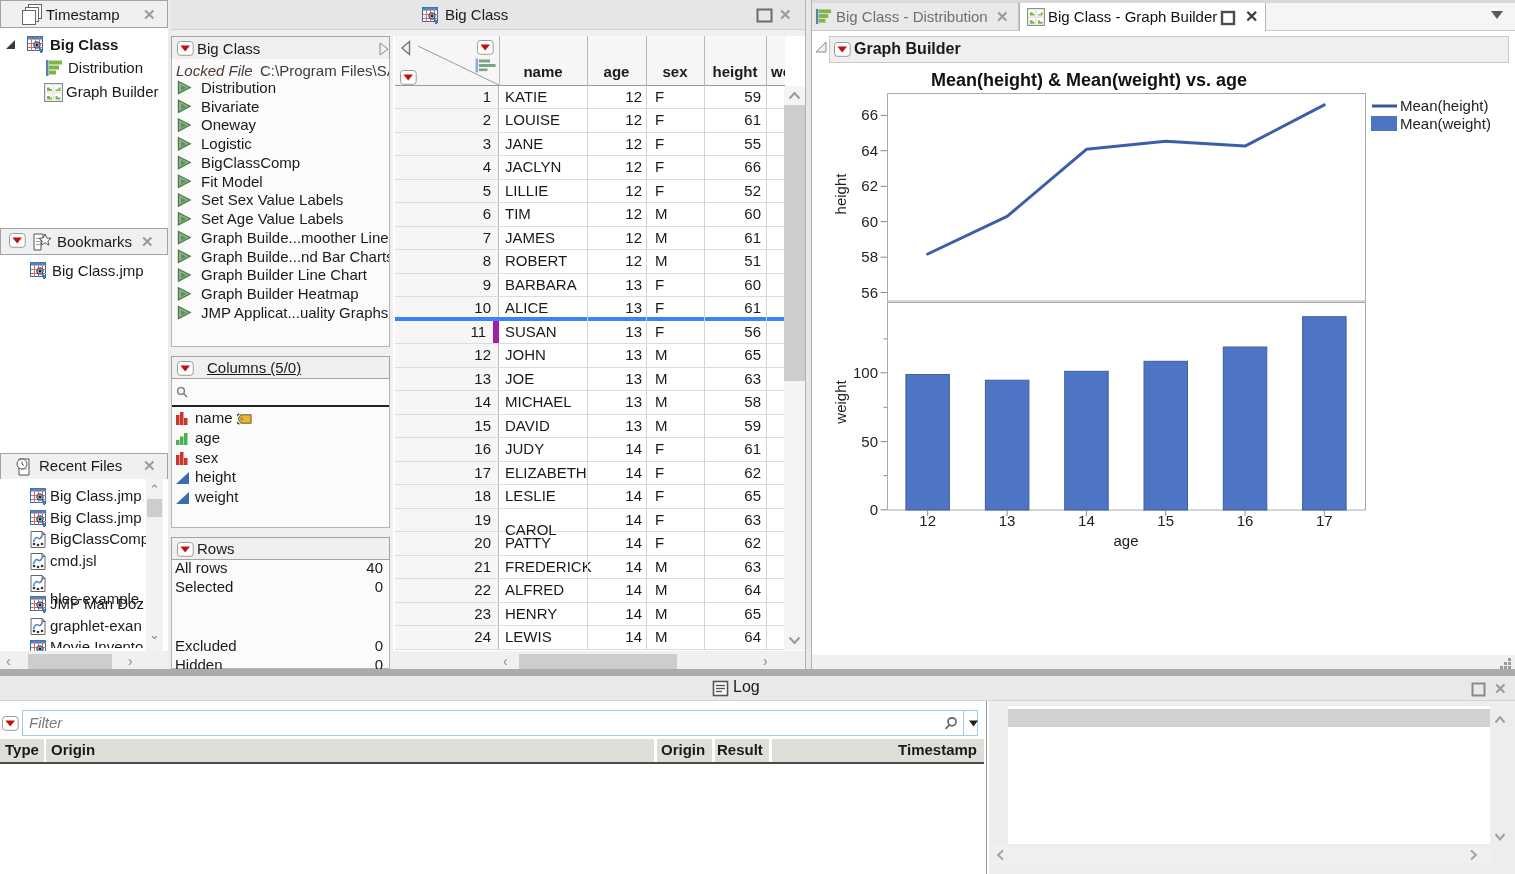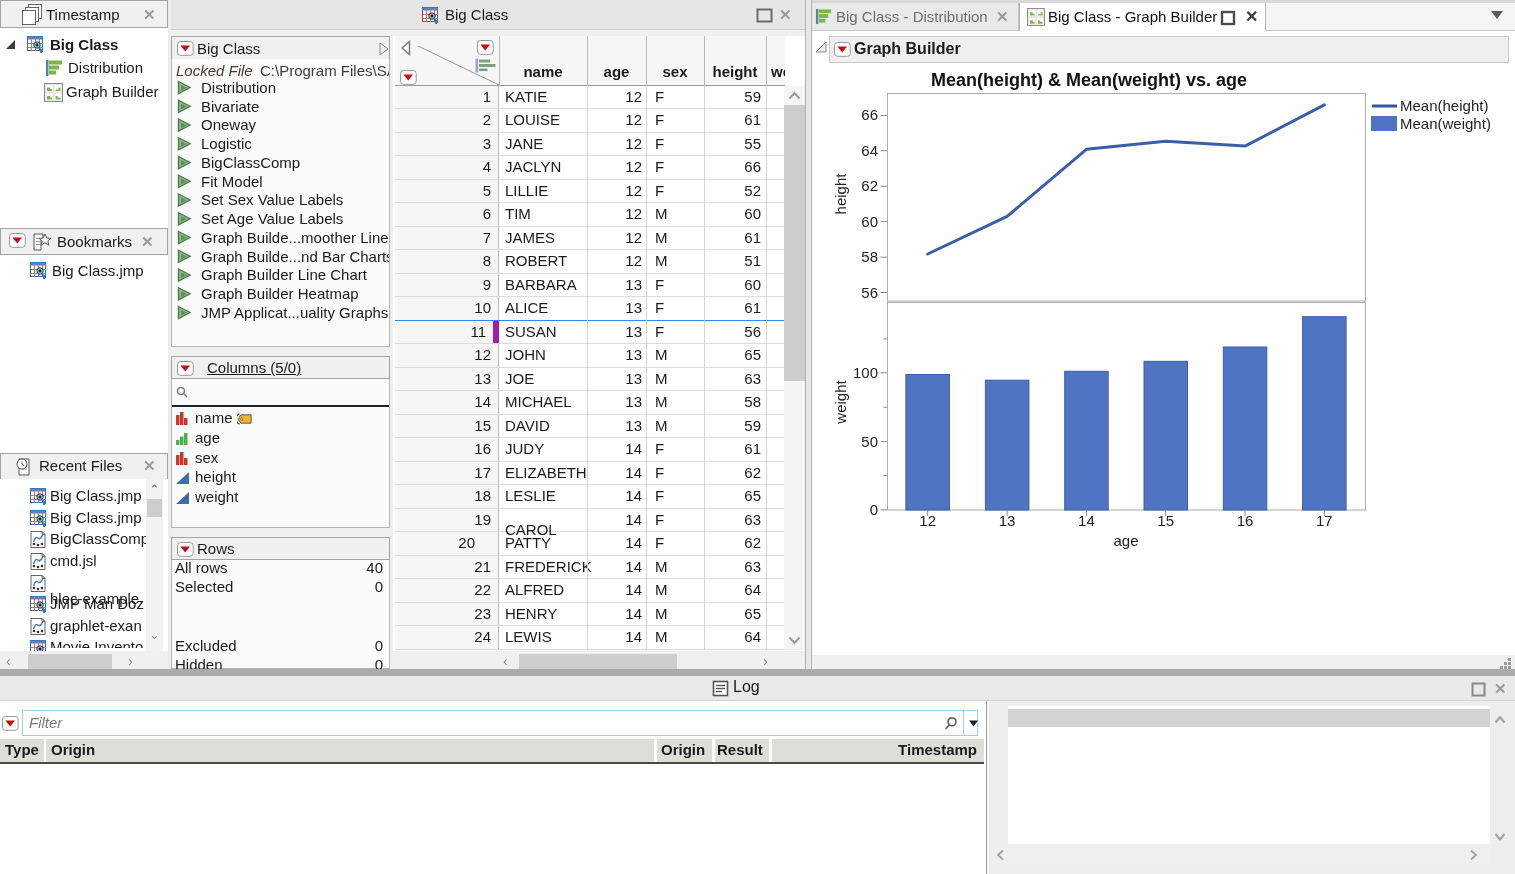--- a/index.html
+++ b/index.html
@@ -397,21 +397,21 @@
       <div class="abs" style="left:260px;top:0;width:51px;height:100%;line-height:22px;">M</div>
       <div class="abs" style="left:309px;top:0;width:57px;height:100%;text-align:right;line-height:22px;">51</div>
     </div>
     <div class="abs" style="left:2px;top:237.5px;width:390px;height:23.5px;border-bottom:1px solid #dcdcdc;box-sizing:border-box;">
       <div class="abs" style="left:0;top:0;width:104px;height:100%;background:#f6f6f6;border-right:1px solid #b9b9b9;text-align:right;padding-right:7px;box-sizing:border-box;line-height:22px;">9</div>
       <div class="abs" style="left:110px;top:0;width:82px;height:100%;line-height:22px;">BARBARA</div>
       <div class="abs" style="left:192px;top:0;width:55px;height:100%;text-align:right;line-height:22px;">13</div>
       <div class="abs" style="left:260px;top:0;width:51px;height:100%;line-height:22px;">F</div>
       <div class="abs" style="left:309px;top:0;width:57px;height:100%;text-align:right;line-height:22px;">60</div>
     </div>
-    <div class="abs" style="left:2px;top:261.0px;width:390px;height:23.5px;border-bottom:1px solid #3b82f6;box-sizing:border-box;">
+    <div class="abs" style="left:2px;top:261.0px;width:390px;height:23.5px;border-bottom:4px solid #3b82f6;box-sizing:border-box;">
       <div class="abs" style="left:0;top:0;width:104px;height:100%;background:#f6f6f6;border-right:1px solid #b9b9b9;text-align:right;padding-right:7px;box-sizing:border-box;line-height:22px;">10</div>
       <div class="abs" style="left:110px;top:0;width:82px;height:100%;line-height:22px;">ALICE</div>
       <div class="abs" style="left:192px;top:0;width:55px;height:100%;text-align:right;line-height:22px;">13</div>
       <div class="abs" style="left:260px;top:0;width:51px;height:100%;line-height:22px;">F</div>
       <div class="abs" style="left:309px;top:0;width:57px;height:100%;text-align:right;line-height:22px;">61</div>
     </div>
     <div class="abs" style="left:2px;top:284.5px;width:390px;height:23.5px;border-bottom:1px solid #dcdcdc;box-sizing:border-box;">
       <div class="abs" style="left:0;top:0;width:104px;height:100%;background:#f6f6f6;border-right:6px solid #a21caf;text-align:right;padding-right:7px;box-sizing:border-box;line-height:22px;">11</div>
       <div class="abs" style="left:110px;top:0;width:82px;height:100%;line-height:22px;">SUSAN</div>
       <div class="abs" style="left:192px;top:0;width:55px;height:100%;text-align:right;line-height:22px;">13</div>
@@ -468,21 +468,21 @@
       <div class="abs" style="left:309px;top:0;width:57px;height:100%;text-align:right;line-height:22px;">65</div>
     </div>
     <div class="abs" style="left:2px;top:472.5px;width:390px;height:23.5px;border-bottom:1px solid #dcdcdc;box-sizing:border-box;">
       <div class="abs" style="left:0;top:0;width:104px;height:100%;background:#f6f6f6;border-right:1px solid #b9b9b9;text-align:right;padding-right:7px;box-sizing:border-box;line-height:22px;">19</div>
       <div class="abs" style="left:110px;top:10px;width:82px;height:100%;line-height:22px;">CAROL</div>
       <div class="abs" style="left:192px;top:0;width:55px;height:100%;text-align:right;line-height:22px;">14</div>
       <div class="abs" style="left:260px;top:0;width:51px;height:100%;line-height:22px;">F</div>
       <div class="abs" style="left:309px;top:0;width:57px;height:100%;text-align:right;line-height:22px;">63</div>
     </div>
     <div class="abs" style="left:2px;top:496.0px;width:390px;height:23.5px;border-bottom:1px solid #dcdcdc;box-sizing:border-box;">
-      <div class="abs" style="left:0;top:0;width:104px;height:100%;background:#f6f6f6;border-right:1px solid #b9b9b9;text-align:right;padding-right:23px;box-sizing:border-box;line-height:22px;">20</div>
+      <div class="abs" style="left:0;top:0;width:104px;height:100%;background:#f6f6f6;border-right:1px solid #b9b9b9;text-align:right;padding-right:7px;box-sizing:border-box;line-height:22px;">20</div>
       <div class="abs" style="left:110px;top:0;width:82px;height:100%;line-height:22px;">PATTY</div>
       <div class="abs" style="left:192px;top:0;width:55px;height:100%;text-align:right;line-height:22px;">14</div>
       <div class="abs" style="left:260px;top:0;width:51px;height:100%;line-height:22px;">F</div>
       <div class="abs" style="left:309px;top:0;width:57px;height:100%;text-align:right;line-height:22px;">62</div>
     </div>
     <div class="abs" style="left:2px;top:519.5px;width:390px;height:23.5px;border-bottom:1px solid #dcdcdc;box-sizing:border-box;">
       <div class="abs" style="left:0;top:0;width:104px;height:100%;background:#f6f6f6;border-right:1px solid #b9b9b9;text-align:right;padding-right:7px;box-sizing:border-box;line-height:22px;">21</div>
       <div class="abs" style="left:110px;top:0;width:82px;height:100%;line-height:22px;">FREDERICK</div>
       <div class="abs" style="left:192px;top:0;width:55px;height:100%;text-align:right;line-height:22px;">14</div>
       <div class="abs" style="left:260px;top:0;width:51px;height:100%;line-height:22px;">M</div>

